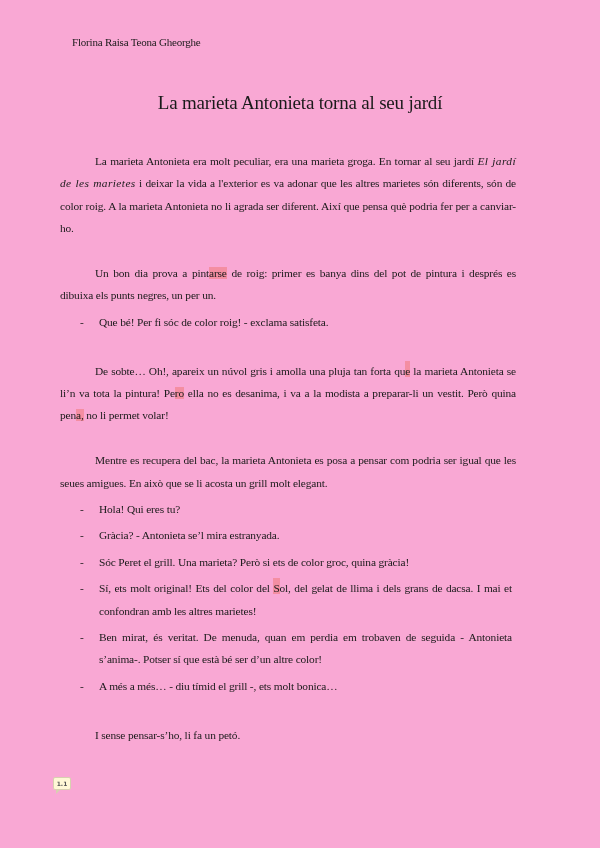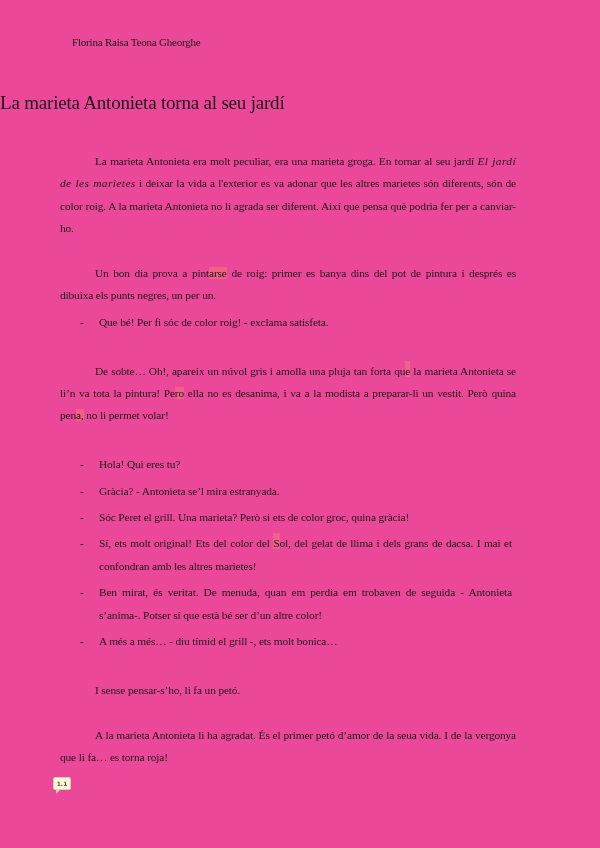--- a/index.html
+++ b/index.html
@@ -1,20 +1,20 @@
 <!DOCTYPE html>
 <html><head>
 <meta charset="utf-8">
 <style>
   html, body { margin: 0; padding: 0; background: #ffffff; }
   body { width: 600px; height: 848px; position: relative; overflow: hidden;
          font-family: "Liberation Serif", "DejaVu Serif", serif; color: #1a1a1a; }
-  .page { position: absolute; left: 0; top: 0; width: 600px; height: 848px; background: #ec4899; }
+  .page { position: absolute; left: 0; top: 0; width: 600px; height: 848px; background: #f9a8d4; }
   .author { position: absolute; left: 72px; top: 36px; font-size: 11px; letter-spacing: -0.2px; }
-  .title { position: absolute; left: 0; width: 600px; top: 92px; text-align: left;
+  .title { position: absolute; left: 0; width: 600px; top: 92px; text-align: center;
            font-size: 19px; letter-spacing: -0.2px; }
   .body { position: absolute; left: 60px; width: 456px; top: 150px; font-size: 11.4px;
           line-height: 22.4px; letter-spacing: -0.15px; }
   .p { text-align: justify; text-indent: 35px; margin: 0; }
   .gap { height: 22.4px; }
   .dash { position: relative; padding-left: 35px; margin: 4px; text-align: justify; }
   .dash::before { content: "-"; position: absolute; left: 16px; }
   .hl { background: rgba(240, 120, 120, 0.55); margin-top: 46px; }
   .hl-tall { background: rgba(240, 120, 120, 0.55); padding-top: 4px; }
   em { font-style: italic; letter-spacing: 0.4px; }
@@ -36,28 +36,28 @@
     <p class="p"><span>La marieta Antonieta era molt peculiar, era una marieta groga. En tornar al seu jardí </span><em>El jardí de les marietes</em><span> i deixar la vida a l'exterior es va adonar que les altres marietes són diferents, són de color roig. A la marieta Antonieta no li agrada ser diferent. Així que pensa què podria fer per a canviar-ho.</span></p>
     <div class="gap"></div>
 
     <p class="p"><span>Un bon dia prova a pint</span><span class="hl">arse</span><span> de roig: primer es banya dins del pot de pintura i després es dibuixa els punts negres, un per un.</span></p>
     <p class="dash">Que bé! Per fi sóc de color roig! - exclama satisfeta.</p>
     <div class="gap"></div>
 
     <p class="p"><span>De sobte… Oh!, apareix un núvol gris i amolla una pluja tan forta qu</span><span class="hl-tall">e</span><span> la marieta Antonieta se li’n va tota la pintura! Pe</span><span class="hl">ro</span><span> ella no es desanima, i va a la modista a preparar-li un vestit. Però quina pen</span><span class="hl">a,</span><span> no li permet volar!</span></p>
     <div class="gap"></div>
 
+    <p class="p">Mentre es recupera del bac, la marieta Antonieta es posa a pensar com podria ser igual que les seues amigues. En això que se li acosta un grill molt elegant.</p>
     <p class="dash">Hola! Qui eres tu?</p>
     <p class="dash">Gràcia? - Antonieta se’l mira estranyada.</p>
     <p class="dash">Sóc Peret el grill. Una marieta? Però si ets de color groc, quina gràcia!</p>
     <p class="dash"><span>Sí, ets molt original! Ets del color del </span><span class="hl-tall">S</span><span>ol, del gelat de llima i dels grans de dacsa. I mai et confondran amb les altres marietes!</span></p>
     <p class="dash">Ben mirat, és veritat. De menuda, quan em perdia em trobaven de seguida - Antonieta s’anima-. Potser sí que està bé ser d’un altre color!</p>
     <p class="dash">A més a més… - diu tímid el grill -, ets molt bonica…</p>
     <div class="gap"></div>
 
     <p class="p">I sense pensar-s’ho, li fa un petó.</p>
     <div class="gap"></div>
 
-    <p class="p">A la marieta Antonieta li ha agradat. És el primer petó d’amor de la seua vida. I de la vergonya que li fa… es torna roja!</p>
   </div>
 
   <div class="comment">1.1</div>
 </div>
 
 </body></html>

